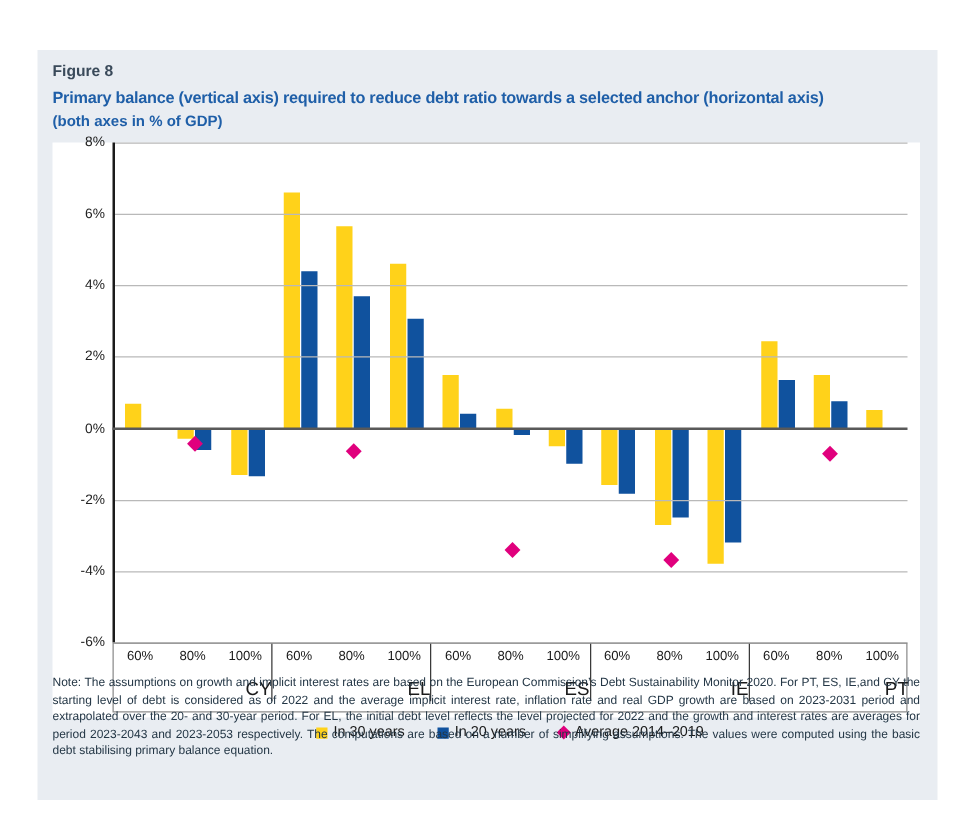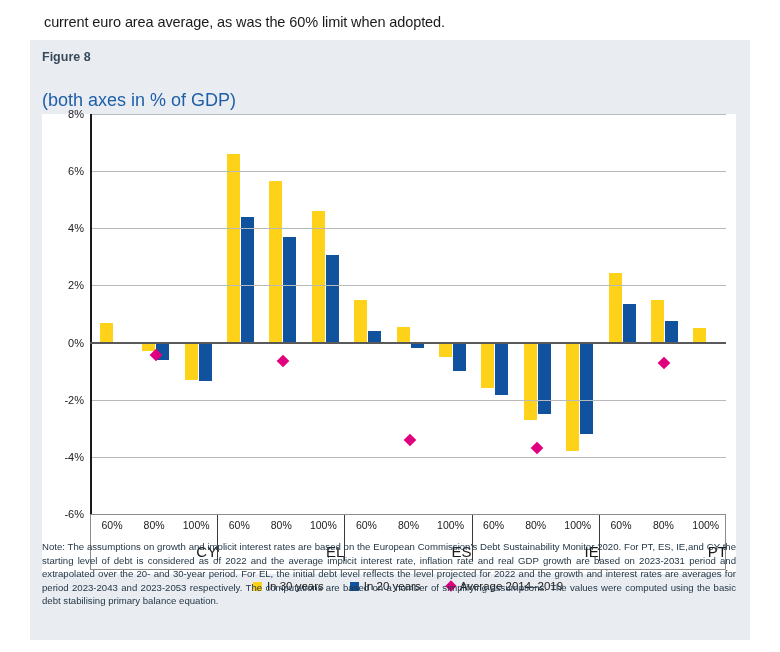--- a/index.html
+++ b/index.html
@@ -29,21 +29,21 @@
     position:absolute;left:12px;top:10px;
     font-size:12.5px;font-weight:bold;color:#3a4a5a;
   }
   .fig-title{
     position:absolute;left:12px;top:30px;width:700px;
     font-size:13px;font-weight:bold;color:#1f5fa8;
     letter-spacing:-0.2px;
   }
   .fig-sub{
     position:absolute;left:12px;top:50px;
-    font-size:18px;color:#1f5fa8;
+    font-size:12px;color:#1f5fa8;font-weight:bold;
   }
   
   .card{
     position:absolute;left:12px;top:74px;width:694px;height:460px;
     background:#ffffff;
   }
   .plot-wrap{
     position:absolute;left:0;top:0;width:694px;height:400px;
   }
   .ylabels{
@@ -119,25 +119,25 @@
   .sources{
     position:absolute;left:12px;top:566px;width:694px;
     font-size:10px;font-weight:bold;color:#243746;
   }
 </style>
 </head>
 <body>
 
 <div class="page">
 
-  <div class="intro">current euro area average, as was the 60% limit when adopted.</div>
 
   <div class="panel">
 
     <div class="fig-num">Figure 8</div>
+    <div class="fig-title">Primary balance (vertical axis) required to reduce debt ratio towards a selected anchor (horizontal axis)</div>
     <div class="fig-sub">(both axes in % of GDP)</div>
 
     <div class="card">
 
       <div class="plot-wrap">
         <div class="ylabels" id="ylabels">
             <div class="ylab" style="top: 0px;">8%</div>
             <div class="ylab" style="top: 57.1429px;">6%</div>
             <div class="ylab" style="top: 114.286px;">4%</div>
             <div class="ylab" style="top: 171.429px;">2%</div>

